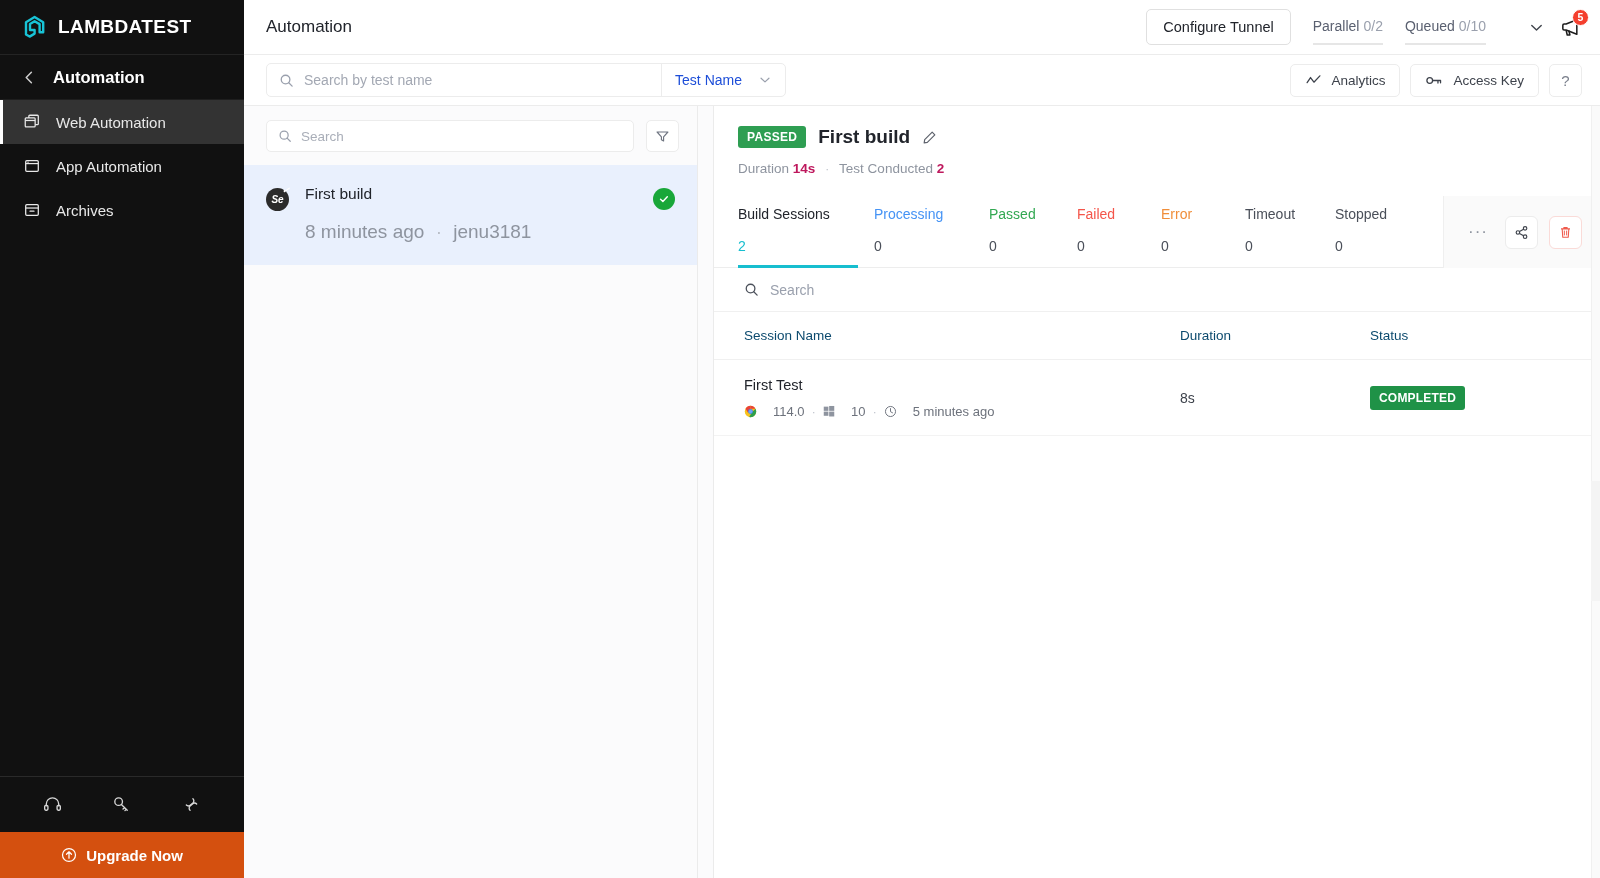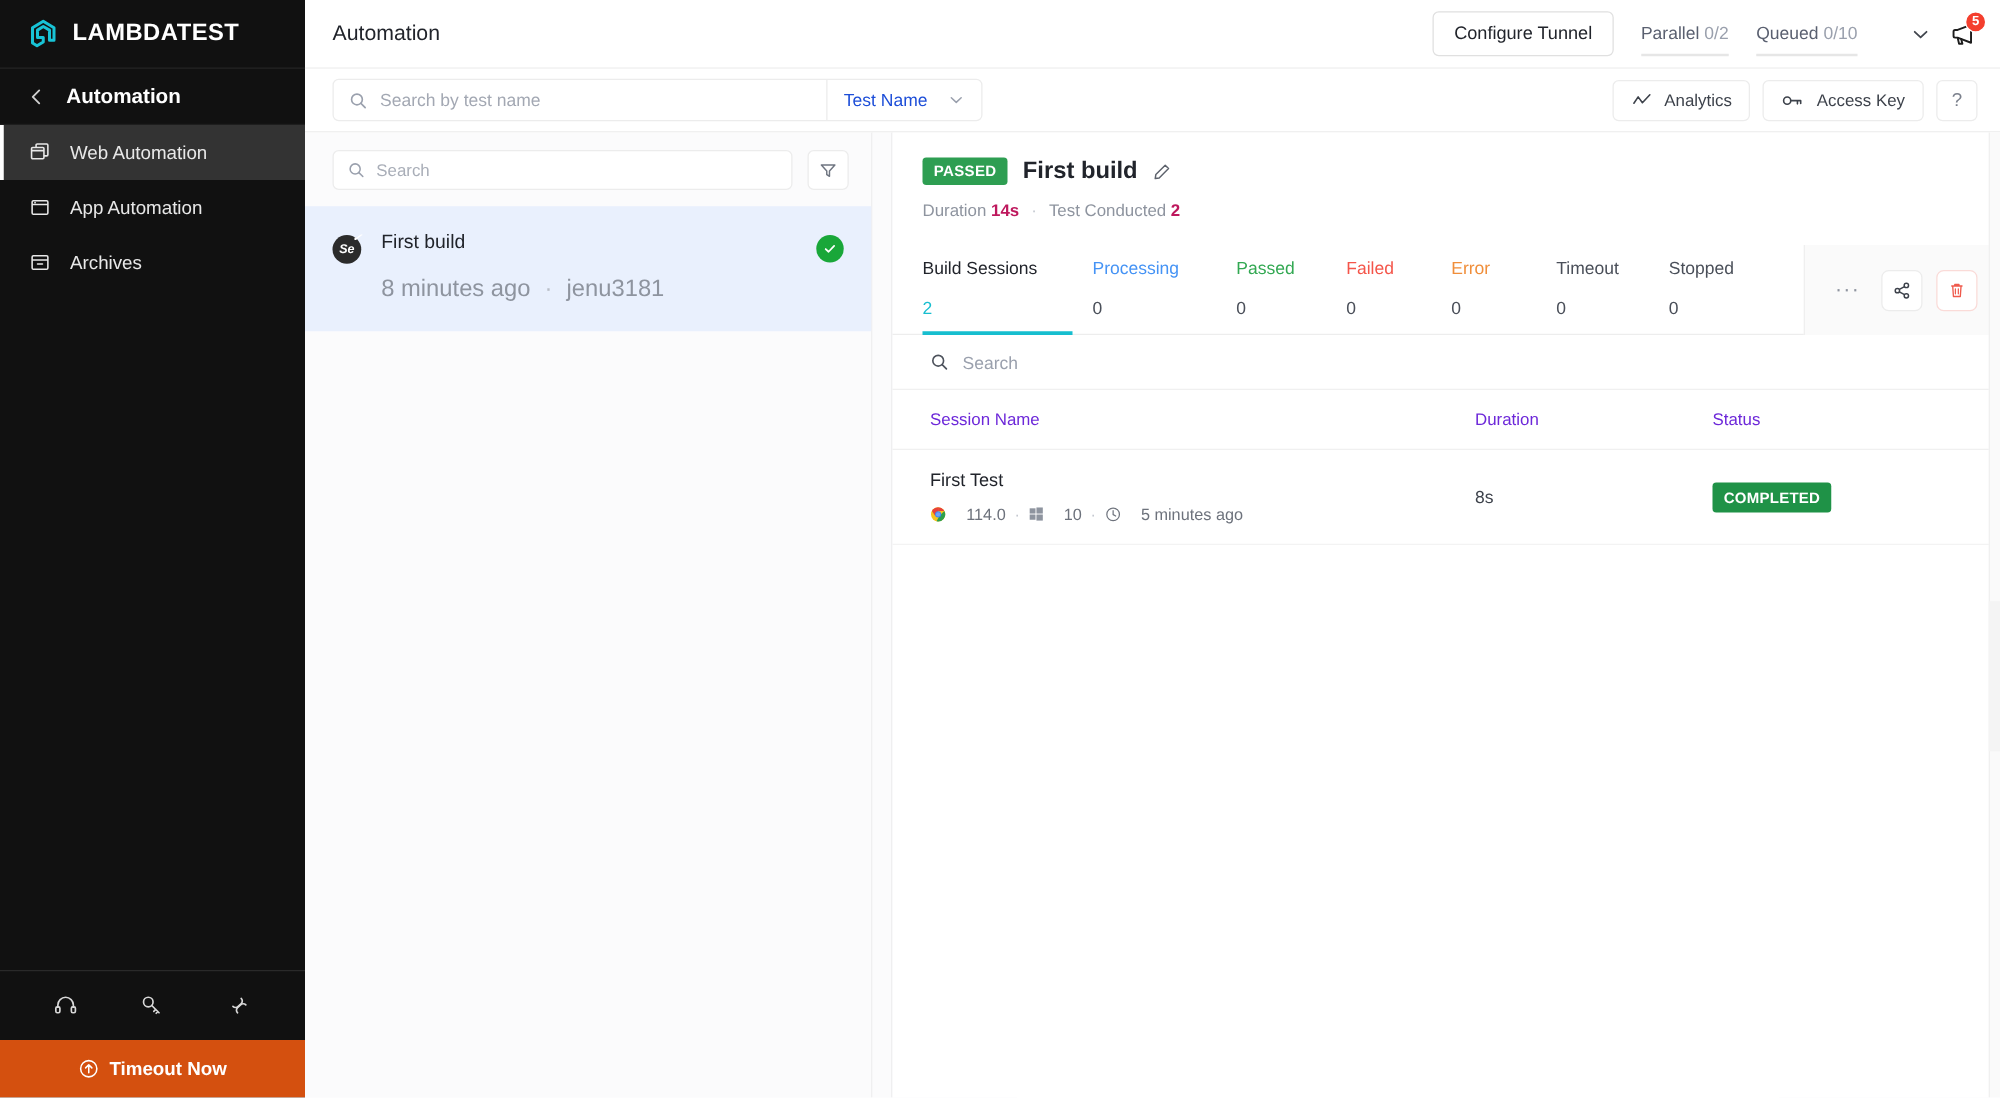--- a/index.html
+++ b/index.html
@@ -192,21 +192,21 @@
     display: flex; align-items: center; justify-content: center; cursor: pointer; color: #3d424b;
   }
   .act-btn.danger { border-color: #fadbd8; color: #ef5a4c; }
 
   .sess-search { height: 44px; display: flex; align-items: center; gap: 11px; padding-left: 30px; border-bottom: 1px solid #f0f0f0; }
   .sess-search .sico { display: flex; color: #4d525c; }
   .sess-search .ph { font-size: 14px; color: #9aa0ad; }
 
   .table-head {
     display: flex; align-items: center; height: 48px; border-bottom: 1px solid #f0f0f0;
-    padding-left: 30px; font-size: 13.5px; color: #6d28d9;
+    padding-left: 30px; font-size: 13.5px; color: #0c4a6e;
   }
   .col-name { flex: 1; min-width: 0; }
   .col-dur { width: 190px; flex-shrink: 0; }
   .col-status { width: 230px; flex-shrink: 0; }
   .table-row {
     display: flex; align-items: center; min-height: 76px; border-bottom: 1px solid #f3f3f3;
     padding-left: 30px; cursor: pointer;
   }
   .sess-name { font-size: 14.5px; color: #21242b; }
   .sess-meta { display: flex; align-items: center; gap: 7px; margin-top: 11px; font-size: 13px; color: #6d727c; }
@@ -304,21 +304,21 @@
       </span>
     </div>
 
     <div class="upgrade">
       <span style="display:flex">
         <svg viewBox="0 0 18 18" width="16" height="16">
           <circle cx="9" cy="9" r="7.3" fill="none" stroke="currentColor" stroke-width="1.4"></circle>
           <path d="M9 12.6 V5.6 M6.2 8.2 L9 5.4 L11.8 8.2" fill="none" stroke="currentColor" stroke-width="1.4" stroke-linecap="round" stroke-linejoin="round"></path>
         </svg>
       </span>
-      <span>Timeout Now</span>
+      <span>Upgrade Now</span>
     </div>
   </aside>
 
   <div class="main">
 
     <header class="topbar">
       <div class="page-title">Automation</div>
       <div class="top-right">
         <button class="btn-tunnel">Configure Tunnel</button>
         <div class="stat-group">

